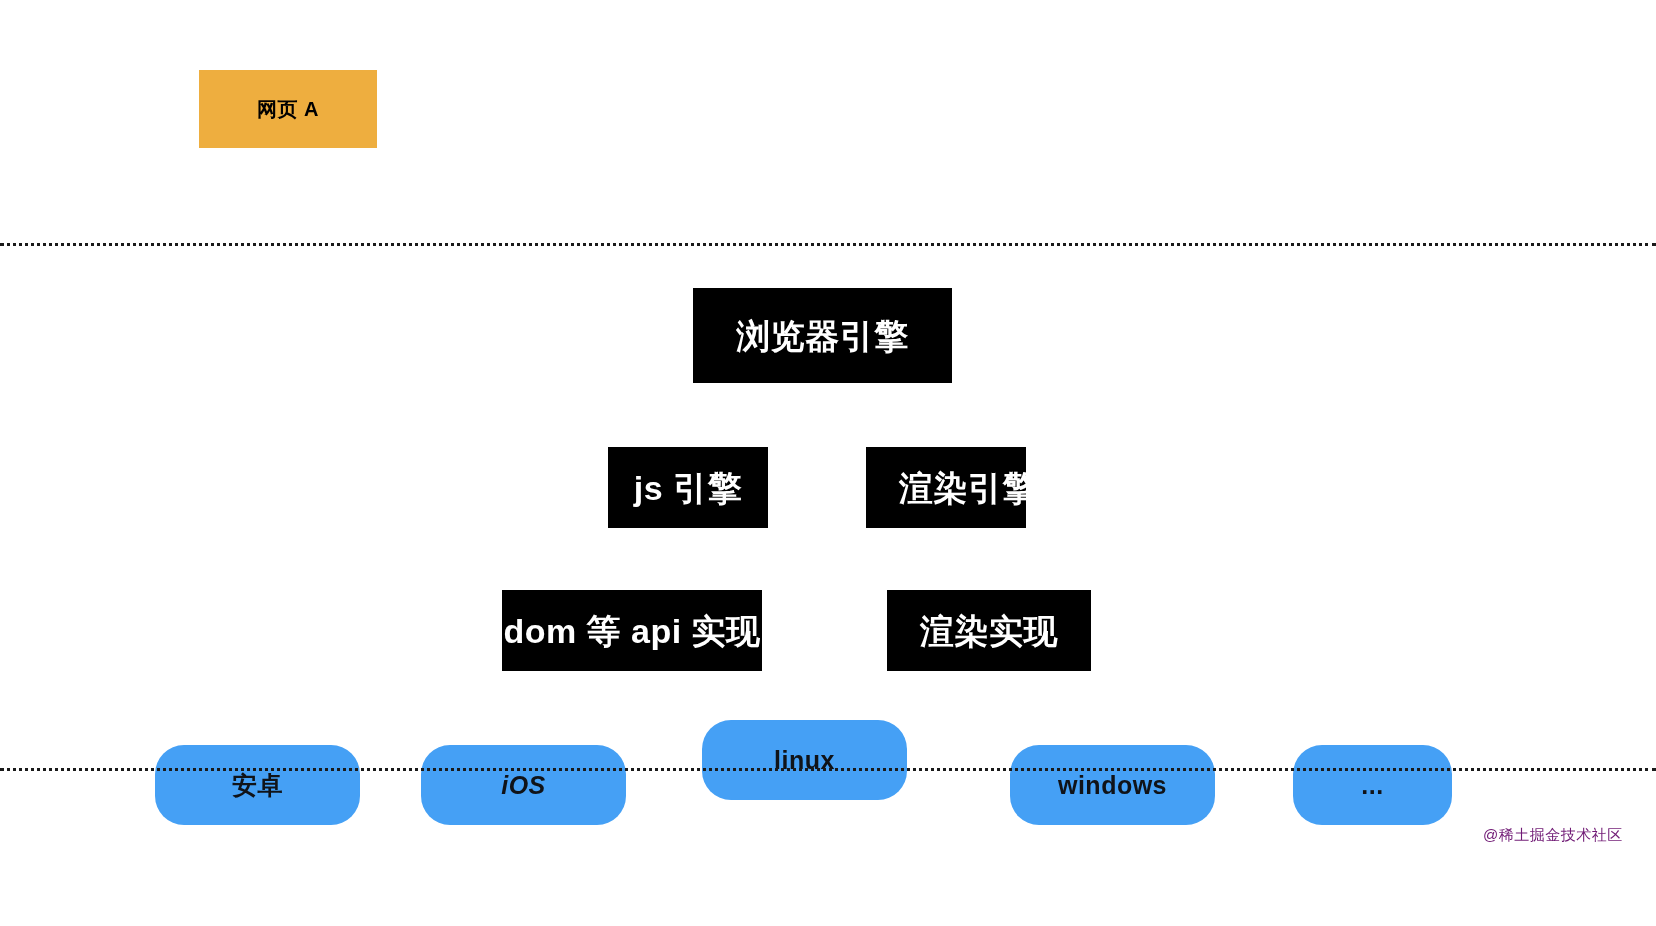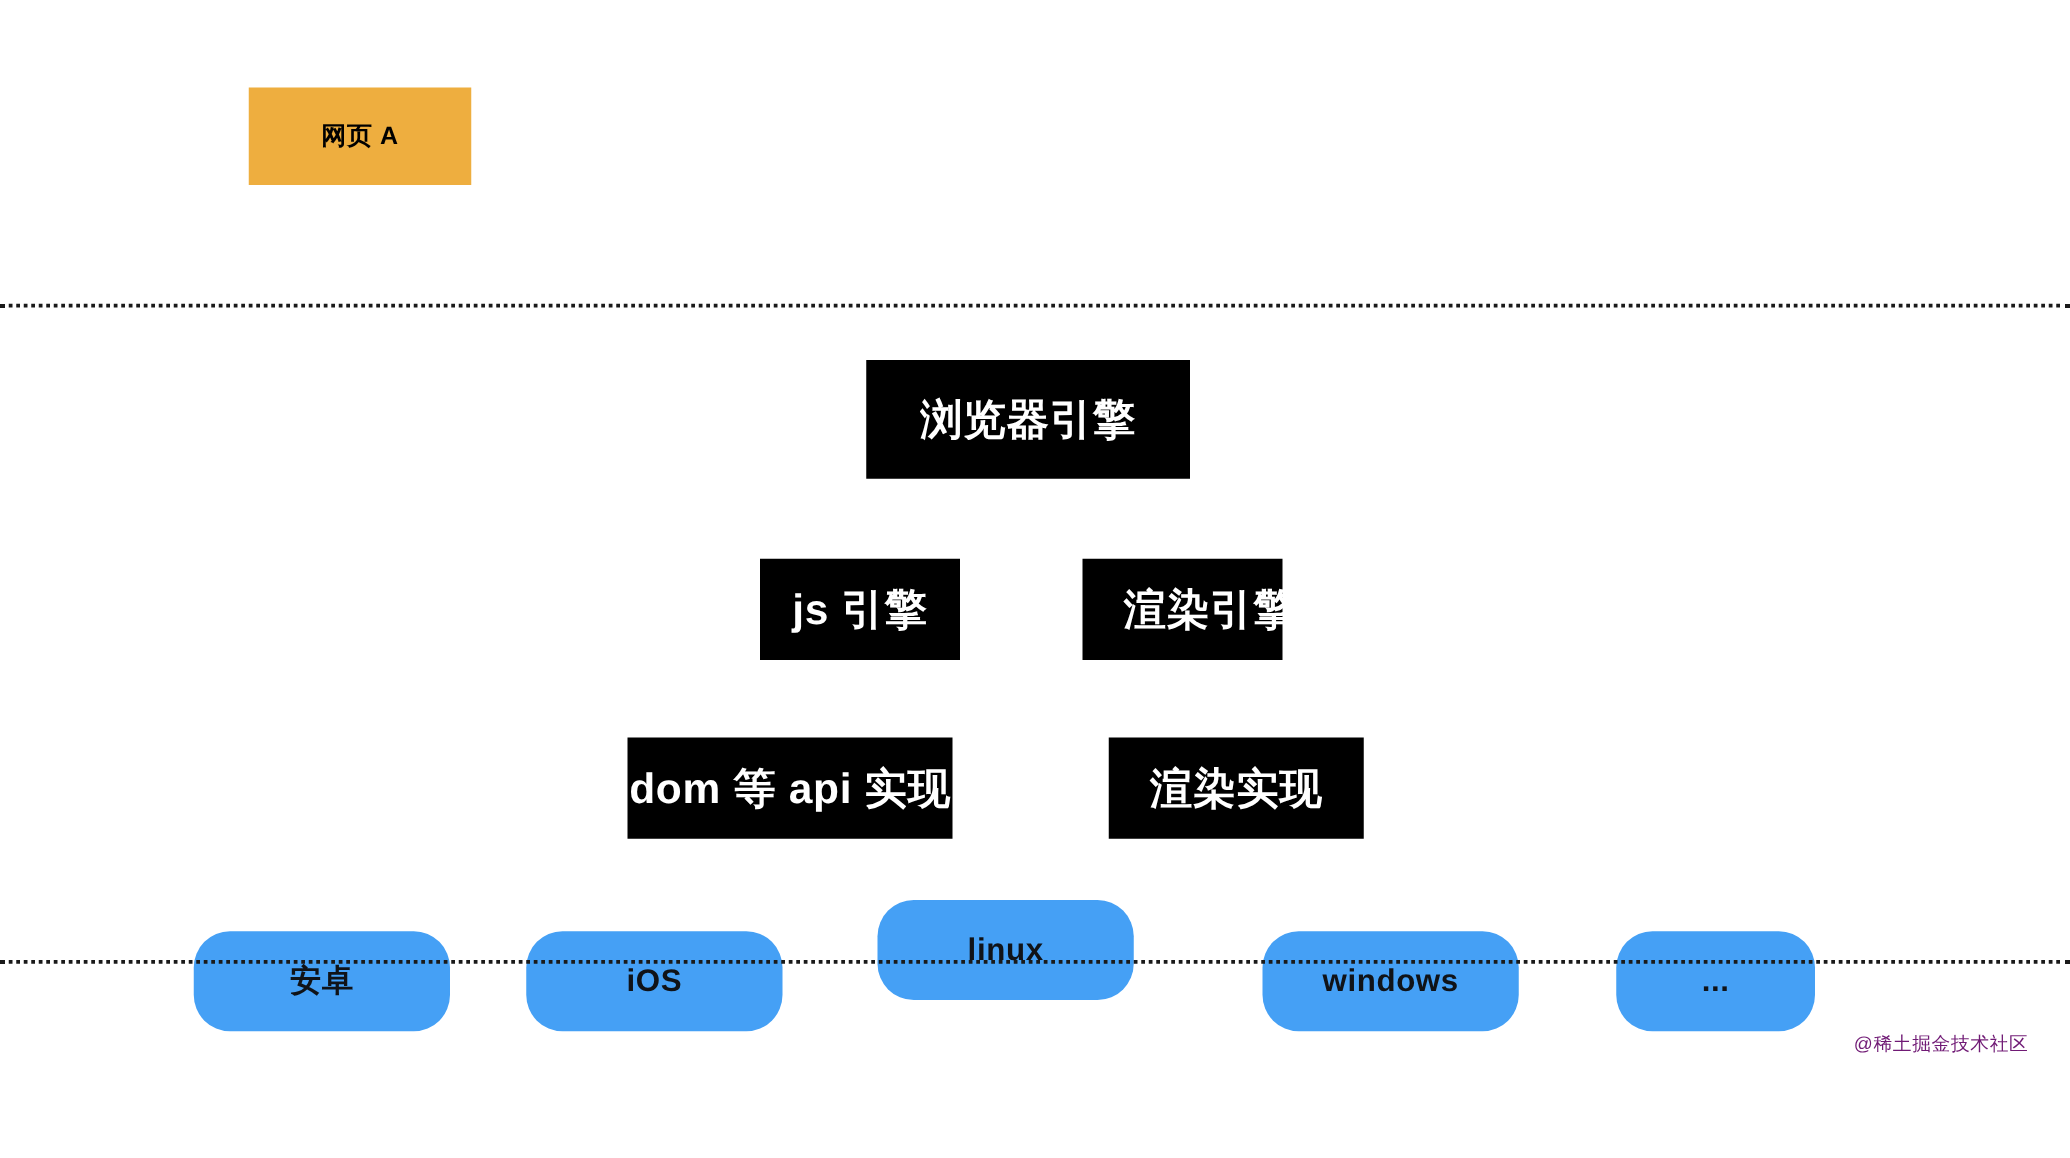--- a/index.html
+++ b/index.html
@@ -65,20 +65,20 @@
 <body>
 
 <div id="stage">
     <div class="node page" style="left: 199px; top: 70px; width: 178px; height: 78px; background: rgb(238, 174, 63); color: rgb(0, 0, 0);">网页 A</div>
     <div class="node engine" style="left: 693px; top: 288px; width: 259px; height: 95px; background: rgb(0, 0, 0); color: rgb(255, 255, 255);">浏览器引擎</div>
     <div class="node engine" style="left: 608px; top: 447px; width: 160px; height: 81px; background: rgb(0, 0, 0); color: rgb(255, 255, 255);">js 引擎</div>
     <div class="node engine" style="left: 866px; top: 447px; width: 160px; height: 81px; background: rgb(0, 0, 0); color: rgb(255, 255, 255); padding-left: 44px;">渲染引擎</div>
     <div class="node engine" style="left: 502px; top: 590px; width: 260px; height: 81px; background: rgb(0, 0, 0); color: rgb(255, 255, 255);">dom 等 api 实现</div>
     <div class="node engine" style="left: 887px; top: 590px; width: 204px; height: 81px; background: rgb(0, 0, 0); color: rgb(255, 255, 255);">渲染实现</div>
     <div class="node os" style="left: 155px; top: 745px; width: 205px; height: 80px; background: rgb(69, 160, 245); color: rgb(16, 19, 24);">安卓</div>
-    <div class="node os" style="left: 421px; top: 745px; width: 205px; height: 80px; background: rgb(69, 160, 245); color: rgb(16, 19, 24);">iOS</div>
+    <div class="node os" style="left: 421px; top: 745px; width: 205px; height: 80px; background: rgb(69, 160, 245); color: rgb(16, 19, 24); font-style: italic;">iOS</div>
     <div class="node os" style="left: 702px; top: 720px; width: 205px; height: 80px; background: rgb(69, 160, 245); color: rgb(16, 19, 24);">linux</div>
     <div class="node os" style="left: 1010px; top: 745px; width: 205px; height: 80px; background: rgb(69, 160, 245); color: rgb(16, 19, 24);">windows</div>
     <div class="node os" style="left: 1293px; top: 745px; width: 159px; height: 80px; background: rgb(69, 160, 245); color: rgb(16, 19, 24);">...</div>
     <div class="divider" style="top: 243px;"></div>
     <div class="divider" style="top: 768px;"></div>
     <div class="watermark" style="left: 1483px; top: 826px; color: #701a75;">@稀土掘金技术社区</div>
   </div>
 
 </body></html>

